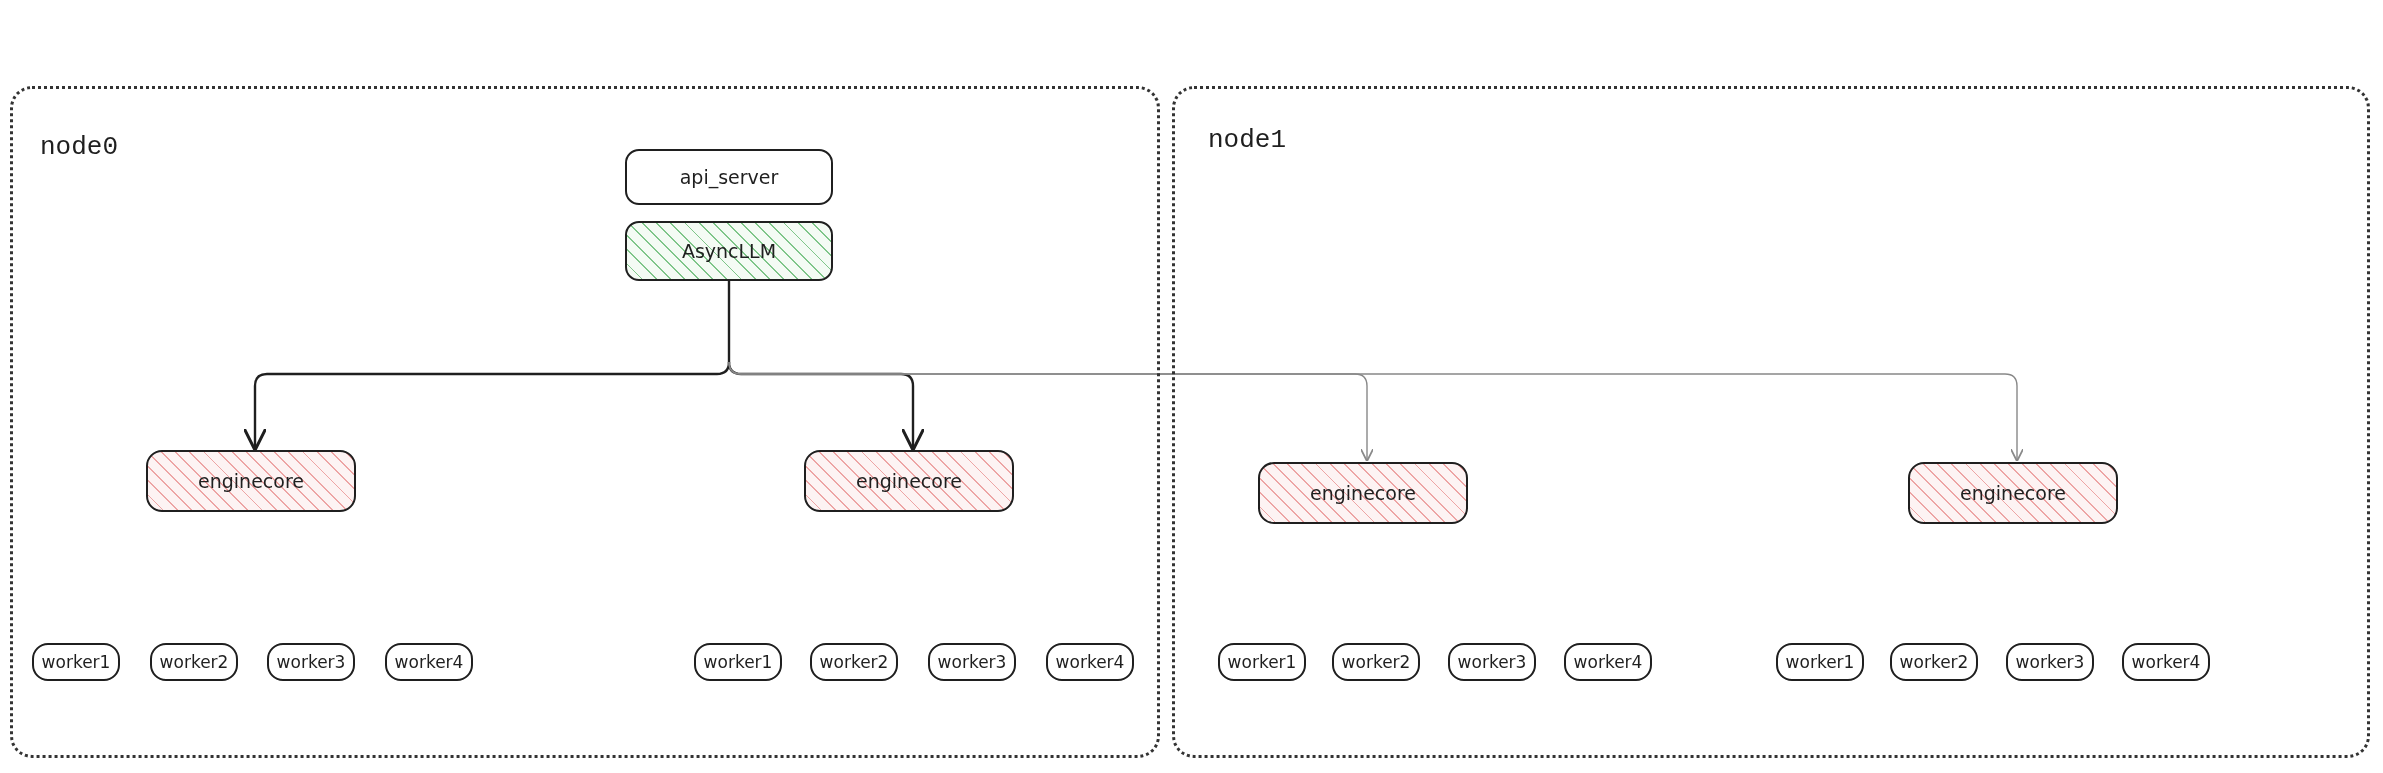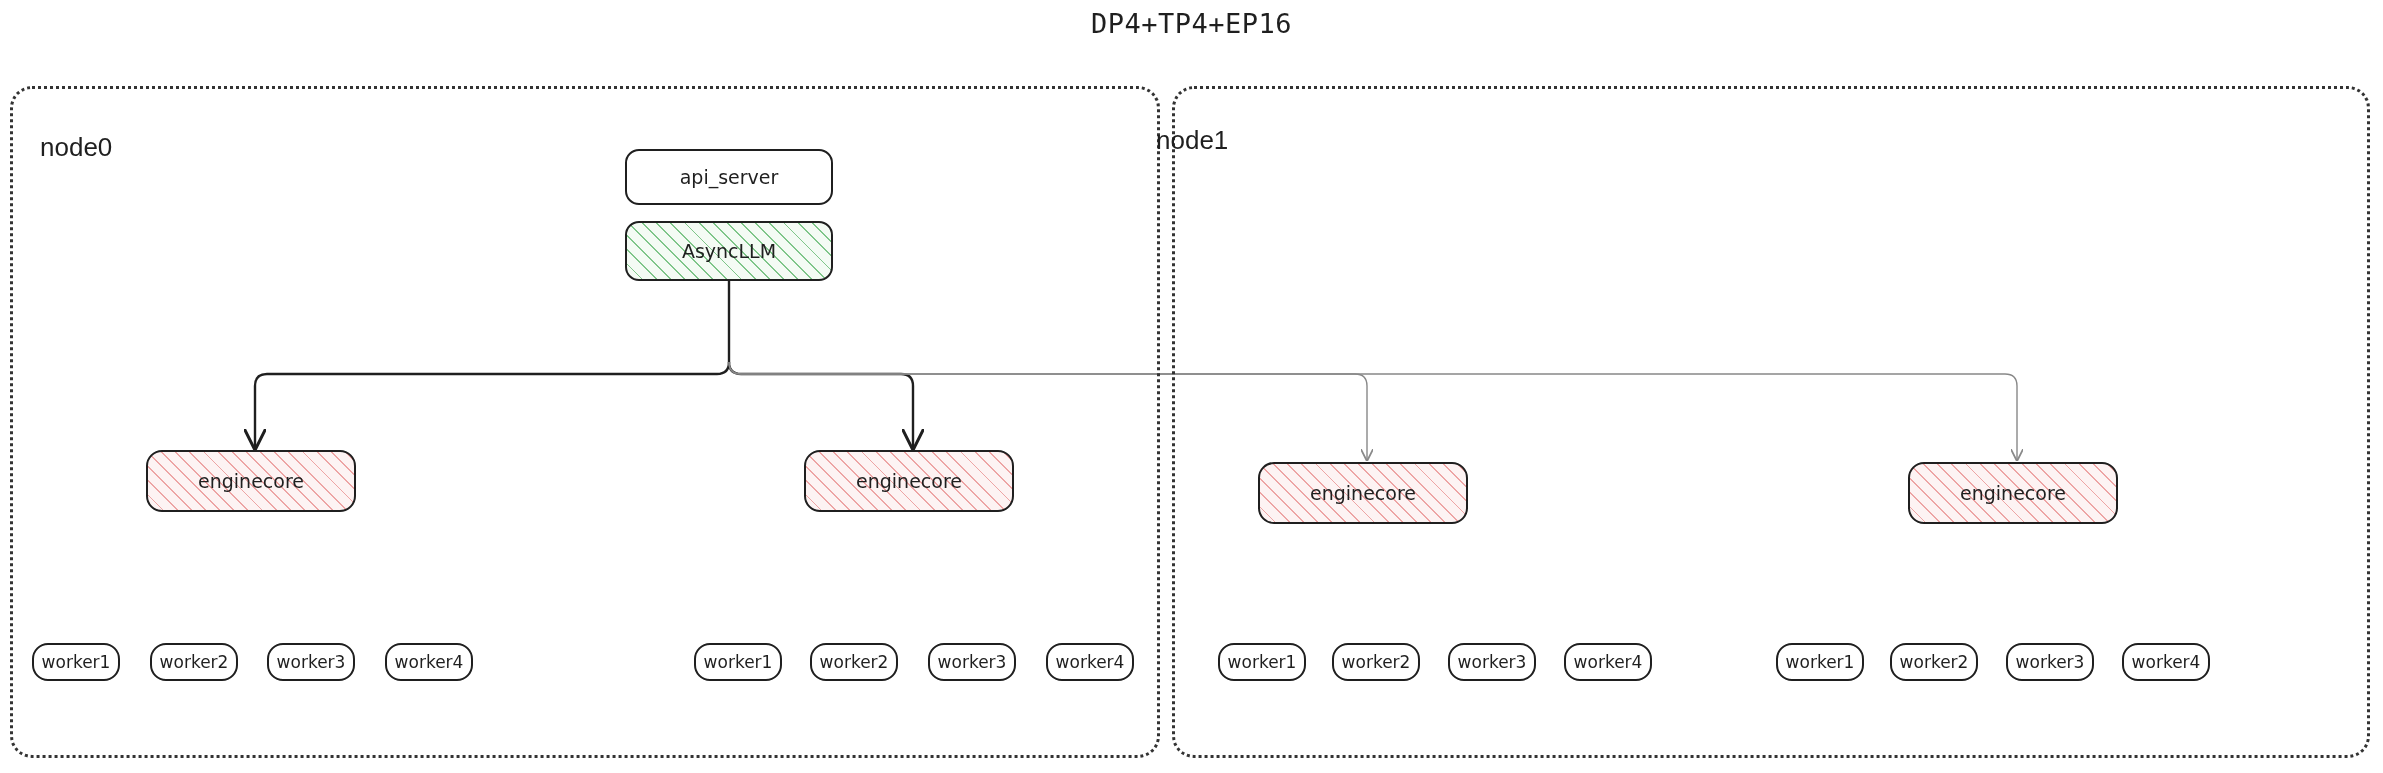--- a/index.html
+++ b/index.html
@@ -31,21 +31,21 @@
   }
   .node-box {
     position: absolute;
     border: 3px dotted #333333;
     border-radius: 22px;
     background: transparent;
     box-sizing: border-box;
   }
   .node-label {
     position: absolute;
-    font-family: Liberation Sans, sans-serif;
+    font-family: Liberation Mono, monospace;
     font-size: 26px;
     color: #1f1f1f;
     white-space: pre;
   }
   .box {
     position: absolute;
     box-sizing: border-box;
     border: 2.2px solid #1f1f1f;
     display: flex;
     align-items: center;
@@ -94,21 +94,20 @@
     width: 2383px;
     height: 773px;
     pointer-events: none;
   }
 </style>
 </head>
 <body>
 
 <div id="stage">
 
-  <div id="diagram-title">DP4+TP4+EP16</div>
 
   <svg id="edges" viewBox="0 0 2383 773" width="2383" height="773" xmlns="http://www.w3.org/2000/svg">
     <defs>
       <marker id="arrow-dark" viewBox="0 0 10 10" refX="9" refY="5" markerWidth="9" markerHeight="9" orient="auto-start-reverse">
         <path d="M 0 0 L 10 5 L 0 10" fill="none" stroke="#1f1f1f" stroke-width="1.4"></path>
       </marker>
       <marker id="arrow-light" viewBox="0 0 10 10" refX="9" refY="5" markerWidth="9" markerHeight="9" orient="auto-start-reverse">
         <path d="M 0 0 L 10 5 L 0 10" fill="none" stroke="#8a8a8a" stroke-width="1.4"></path>
       </marker>
     </defs>
@@ -118,21 +117,21 @@
         <path d="M 729 362 Q 729 374 741 374 L 901 374 Q 913 374 913 386 L 913 448" fill="none" stroke="#1f1f1f" stroke-width="2.4" marker-end="url(#arrow-dark)"></path>
         <path d="M 729 362 Q 729 374 741 374 L 1355 374 Q 1367 374 1367 386 L 1367 460" fill="none" stroke="#888888" stroke-width="1.4" marker-end="url(#arrow-light)"></path>
         <path d="M 729 362 Q 729 374 741 374 L 2005 374 Q 2017 374 2017 386 L 2017 460" fill="none" stroke="#888888" stroke-width="1.4" marker-end="url(#arrow-light)"></path>
       </g>
   </svg>
 
   <div class="node-box" style="left: 10px; top: 86px; width: 1150px; height: 672px;"></div>
   <div class="node-label" style="left: 40px; top: 132px;">node0</div>
 
   <div class="node-box" style="left: 1172px; top: 86px; width: 1198px; height: 672px;"></div>
-  <div class="node-label" style="left: 1156px; top: 125px;">node1</div>
+  <div class="node-label" style="left: 1208px; top: 125px;">node1</div>
 
   <div class="box box-async" style="left: 625px; top: 221px; width: 208px; height: 60px;">AsyncLLM</div>
 
   <div class="box box-api" style="left: 625px; top: 149px; width: 208px; height: 56px;">api_server</div>
 
   <div class="box box-enginecore" style="left: 146px; top: 450px; width: 210px; height: 62px;">enginecore</div>
   <div class="box box-enginecore" style="left: 804px; top: 450px; width: 210px; height: 62px;">enginecore</div>
 
   <div class="box box-enginecore" style="left: 1258px; top: 462px; width: 210px; height: 62px;">enginecore</div>
   <div class="box box-enginecore" style="left: 1908px; top: 462px; width: 210px; height: 62px;">enginecore</div>

